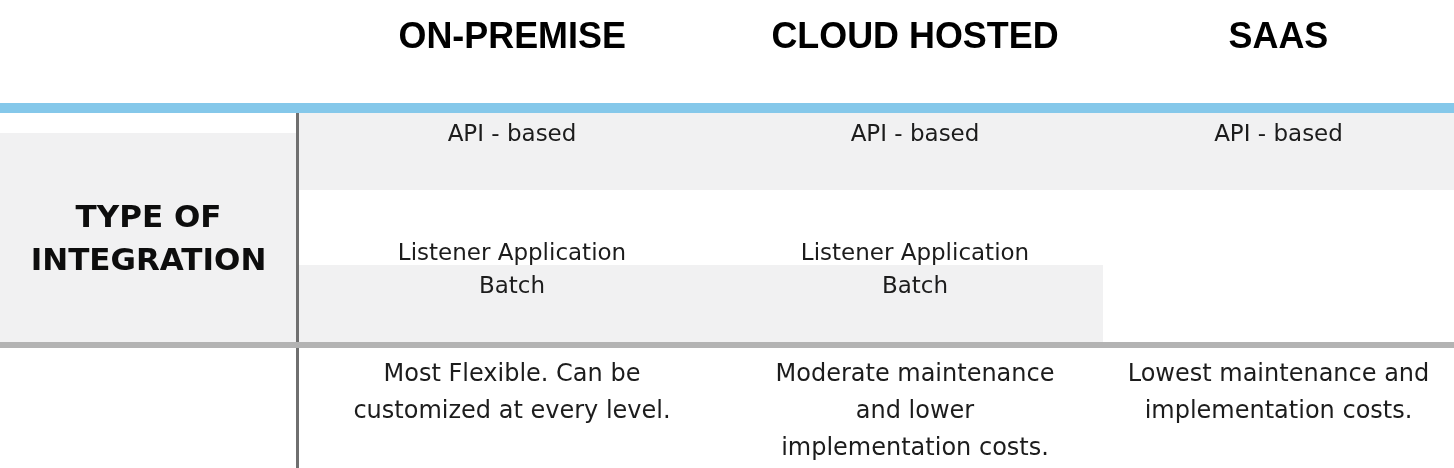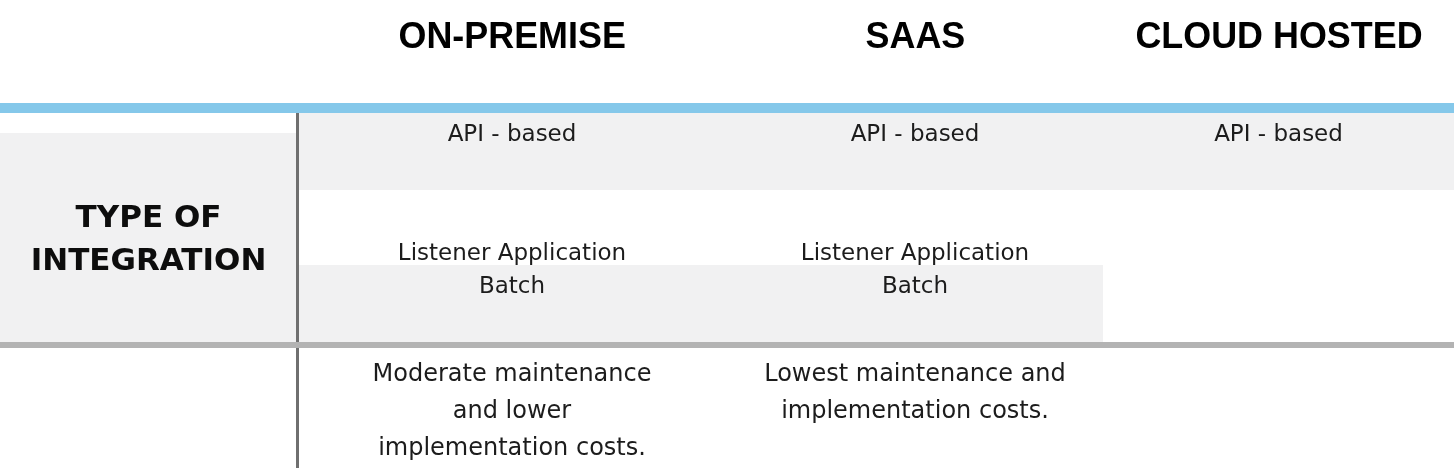--- a/index.html
+++ b/index.html
@@ -98,24 +98,24 @@
 <body>
 
 <div class="canvas">
 
   <div class="grid header-row">
     <div class="h-cell"></div>
     <div class="h-cell">
       <span class="h-label">ON-PREMISE</span>
     </div>
     <div class="h-cell">
-      <span class="h-label">SAAS</span>
+      <span class="h-label">CLOUD HOSTED</span>
     </div>
     <div class="h-cell">
-      <span class="h-label">CLOUD HOSTED</span>
+      <span class="h-label">SAAS</span>
     </div>
   </div>
 
   <div class="accent-bar" style="background: rgb(133, 200, 234);"></div>
 
   <div class="grid body-grid">
     <div class="row-header stripe v-border" style="background: rgb(241, 241, 242); margin-top: 20px;">TYPE OF
 INTEGRATION</div>
 
     <div class="cell stripe" style="background: rgb(241, 241, 242);">API - based</div>
@@ -127,20 +127,22 @@
     <div class="cell plain"></div>
 
     <div class="cell stripe" style="background: rgb(241, 241, 242);">Batch</div>
     <div class="cell stripe" style="background: rgb(241, 241, 242);">Batch</div>
   </div>
 
   <div class="h-divider" style="background: rgb(179, 179, 179);"></div>
 
   <div class="grid summary-grid">
     <div class="s-cell"></div>
+    <div class="s-cell">Most Flexible. Can be
+customized at every level.</div>
     <div class="s-cell">Moderate maintenance
 and lower
 implementation costs.</div>
     <div class="s-cell">Lowest maintenance and
 implementation costs.</div>
   </div>
 
   <div class="v-divider" style="background: rgb(111, 111, 111);"></div>
 
 </div>

